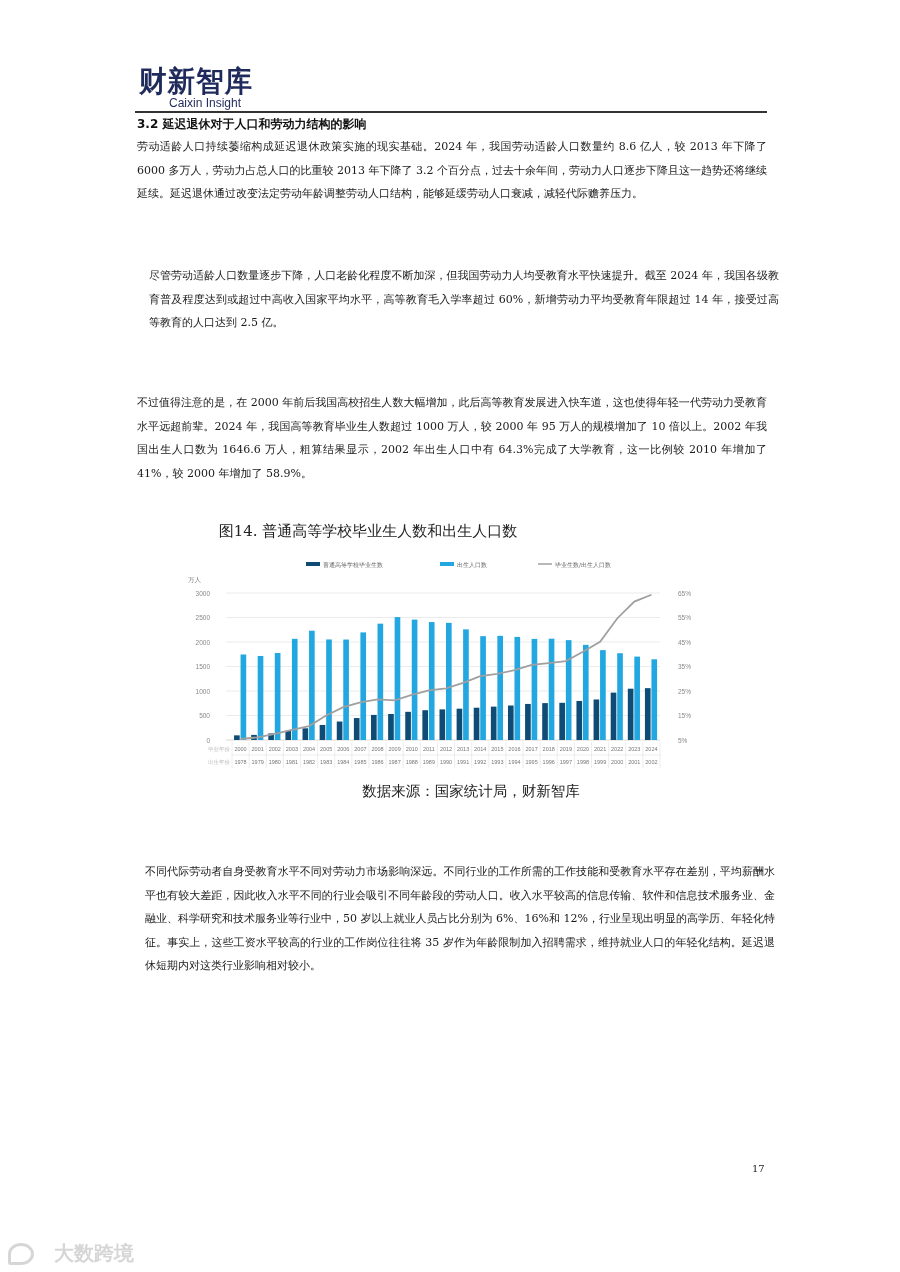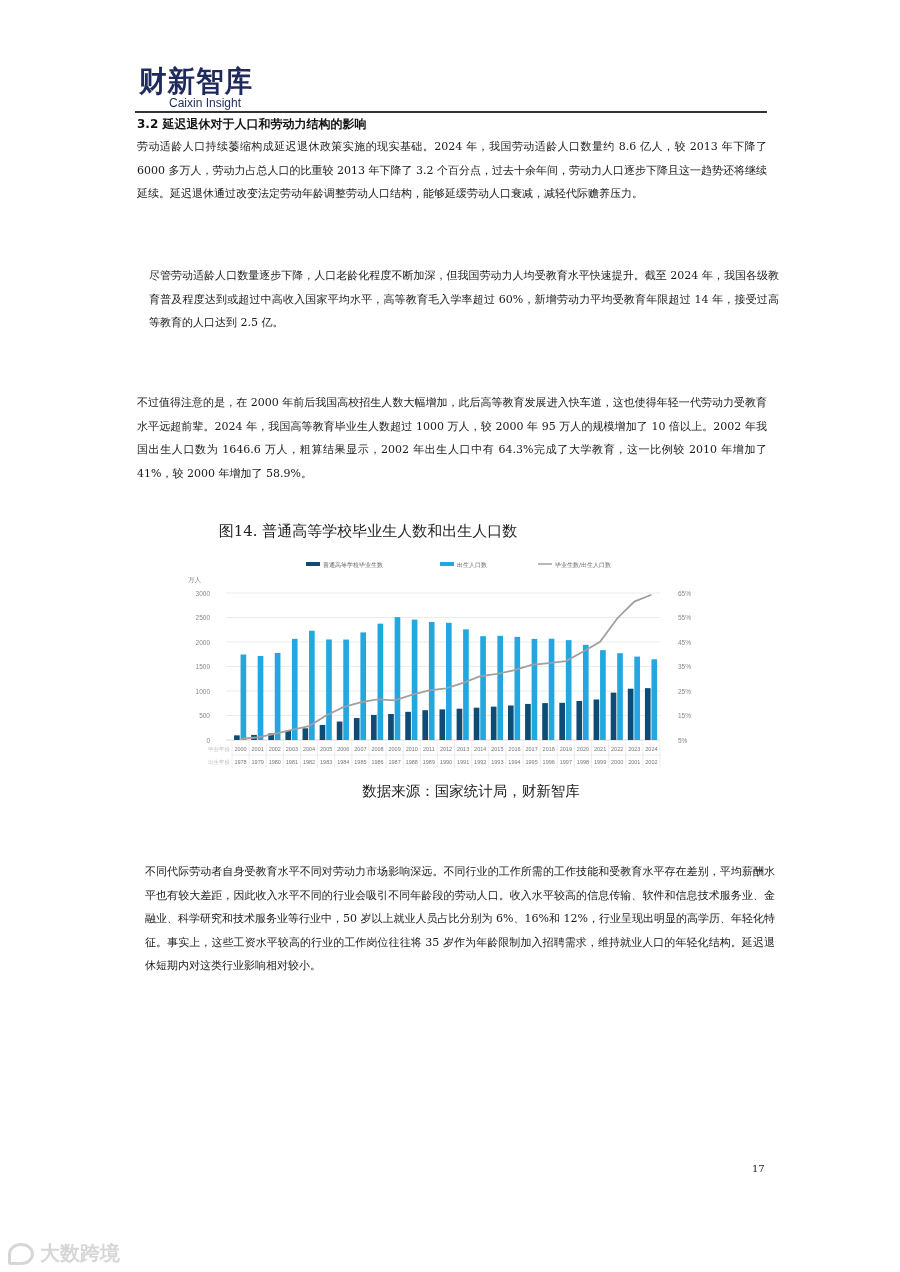--- a/index.html
+++ b/index.html
@@ -16,21 +16,21 @@
   .partner-text { font-size: 7px; color: #c0282d; font-family: "DejaVu Serif", serif; margin-right: 4px; }
   .ssv-logo { width: 20px; height: 20px; }
   .ssv-text { font-family: "DejaVu Sans", sans-serif; font-weight: bold; font-style: italic; font-size: 18px; color: #1f2a5c; }
   .hr { position: absolute; left: 135px; top: 111px; width: 632px; height: 2px; background: #333; }
   .section-title { position: absolute; left: 137px; top: 116px; font-size: 12px; font-weight: bold; color: #111; font-family: "DejaVu Sans", sans-serif; }
   .para { position: absolute; left: 137px; width: 630px; font-size: 11px; line-height: 23.5px; text-align: justify; color: #1a1a1a; }
   .fig-title { position: absolute; left: 0; width: 736px; top: 522px; text-align: center; font-size: 15px; color: #222; }
   .chart { position: absolute; left: 188px; top: 552px; width: 512px; height: 225px; }
   .source { position: absolute; left: 0; width: 900px; top: 782px; text-align: center; font-size: 14.5px; color: #222; margin-left: 21px; }
   .page-num { position: absolute; left: 752px; top: 1163px; font-size: 10px; color: #222; }
-  .watermark { position: absolute; left: 8px; top: 1240px; font-family: "DejaVu Sans", sans-serif; font-size: 20px; color: #d6d6d6; font-weight: bold; display: flex; align-items: center; gap: 6px; }
+  .watermark { position: absolute; left: 8px; top: 1240px; font-family: "DejaVu Sans", sans-serif; font-size: 20px; color: #d6d6d6; font-weight: bold; display: flex; align-items: center; gap: 20px; }
   .wm-icon { width: 26px; height: 22px; border: 3px solid #d6d6d6; border-radius: 50% 50% 50% 10%; box-sizing: border-box; }
 </style>
 </head>
 <body>
 
 <div class="header">
   <div class="logo-cn">财新智库</div>
   <div class="logo-en">Caixin Insight</div>
 </div>
 <div class="hr"></div>

